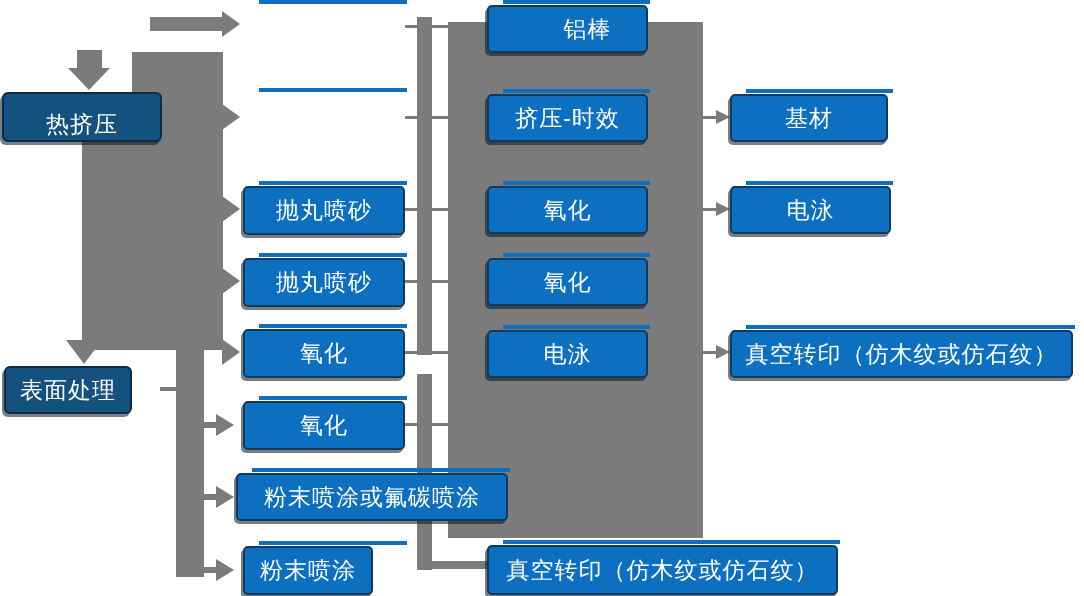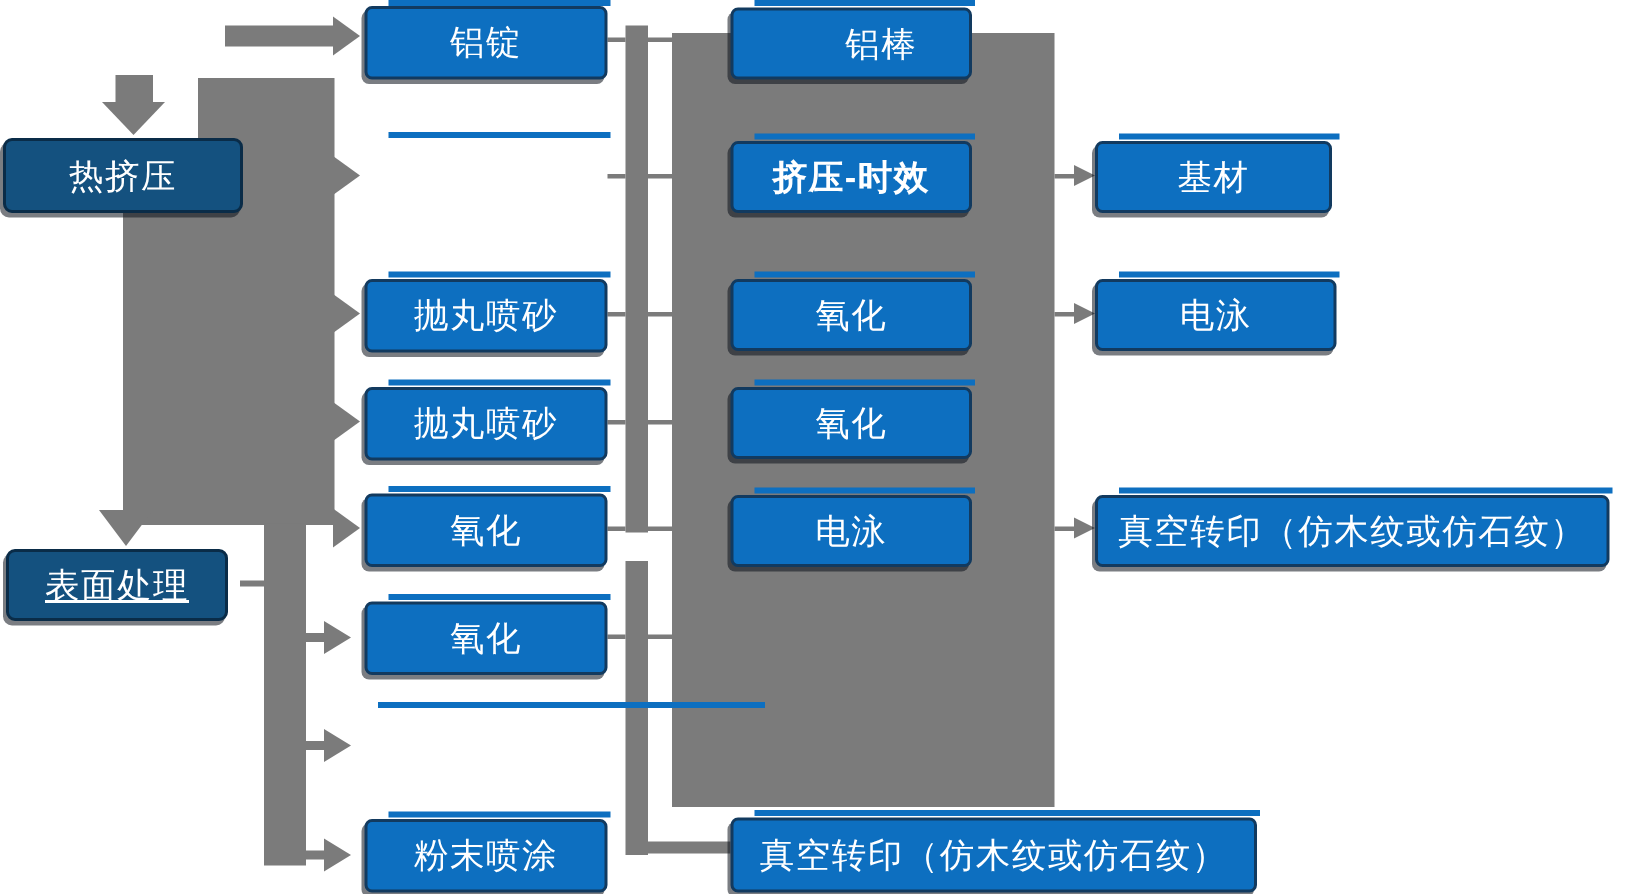--- a/index.html
+++ b/index.html
@@ -73,48 +73,48 @@
     <div class="strip" style="left: 259px; top: 541px; width: 148px; background: rgb(13, 111, 192);"></div>
     <div class="strip" style="left: 503px; top: 0px; width: 147px; background: rgb(13, 111, 192);"></div>
     <div class="strip" style="left: 503px; top: 89px; width: 147px; background: rgb(13, 111, 192);"></div>
     <div class="strip" style="left: 503px; top: 181px; width: 147px; background: rgb(13, 111, 192);"></div>
     <div class="strip" style="left: 503px; top: 253px; width: 147px; background: rgb(13, 111, 192);"></div>
     <div class="strip" style="left: 503px; top: 325px; width: 147px; background: rgb(13, 111, 192);"></div>
     <div class="strip" style="left: 503px; top: 540px; width: 337px; background: rgb(13, 111, 192);"></div>
     <div class="strip" style="left: 746px; top: 89px; width: 147px; background: rgb(13, 111, 192);"></div>
     <div class="strip" style="left: 746px; top: 181px; width: 147px; background: rgb(13, 111, 192);"></div>
     <div class="strip" style="left: 746px; top: 325px; width: 329px; background: rgb(13, 111, 192);"></div>
-    <div class="node navy" style="left: 2px; top: 92px; width: 160px; height: 50px; background: rgb(20, 81, 127); border: 2px solid rgb(10, 44, 72); box-shadow: rgba(12, 18, 28, 0.55) -2px 3px 0px;">
+    <div class="node navy" style="left: 2px; top: 92px; width: 160px; height: 50px; background: rgb(20, 81, 127); border: 2px solid rgb(10, 44, 72); box-shadow: rgba(12, 18, 28, 0.55) -2px 3px 0px; align-items: flex-end;">
       <span class="label">热挤压</span>
     </div>
-    <div class="node navy" style="left: 4px; top: 366px; width: 148px; height: 48px; background: rgb(20, 81, 127); border: 2px solid rgb(10, 44, 72); box-shadow: rgba(12, 18, 28, 0.55) -2px 3px 0px; text-decoration: underline;">
+    <div class="node navy" style="left: 4px; top: 366px; width: 128px; height: 48px; background: rgb(20, 81, 127); border: 2px solid rgb(10, 44, 72); box-shadow: rgba(12, 18, 28, 0.55) -2px 3px 0px;">
       <span class="label">表面处理</span>
-    </div>
-    <div class="node blue" style="left: 243px; top: 4px; width: 162px; height: 49px; background: rgb(13, 111, 192); border: 2px solid rgb(18, 58, 95); box-shadow: rgba(12, 18, 28, 0.55) -2px 3px 0px;">
-      <span class="label">铝锭</span>
     </div>
     <div class="node blue" style="left: 243px; top: 186px; width: 162px; height: 49px; background: rgb(13, 111, 192); border: 2px solid rgb(18, 58, 95); box-shadow: rgba(12, 18, 28, 0.55) -2px 3px 0px;">
       <span class="label">抛丸喷砂</span>
     </div>
     <div class="node blue" style="left: 243px; top: 258px; width: 162px; height: 49px; background: rgb(13, 111, 192); border: 2px solid rgb(18, 58, 95); box-shadow: rgba(12, 18, 28, 0.55) -2px 3px 0px;">
       <span class="label">抛丸喷砂</span>
     </div>
     <div class="node blue" style="left: 243px; top: 329px; width: 162px; height: 49px; background: rgb(13, 111, 192); border: 2px solid rgb(18, 58, 95); box-shadow: rgba(12, 18, 28, 0.55) -2px 3px 0px;">
       <span class="label">氧化</span>
     </div>
     <div class="node blue" style="left: 243px; top: 401px; width: 162px; height: 49px; background: rgb(13, 111, 192); border: 2px solid rgb(18, 58, 95); box-shadow: rgba(12, 18, 28, 0.55) -2px 3px 0px;">
       <span class="label">氧化</span>
     </div>
-    <div class="node blue" style="left: 243px; top: 546px; width: 162px; height: 49px; background: rgb(13, 111, 192); border: 2px solid rgb(18, 58, 95); box-shadow: rgba(12, 18, 28, 0.55) -2px 3px 0px;">
+    <div class="node blue" style="left: 236px; top: 473px; width: 272px; height: 48px; background: rgb(13, 111, 192); border: 2px solid rgb(18, 58, 95); box-shadow: rgba(12, 18, 28, 0.55) -2px 3px 0px;">
+      <span class="label">粉末喷涂或氟碳喷涂</span>
+    </div>
+    <div class="node blue" style="left: 243px; top: 546px; width: 130px; height: 49px; background: rgb(13, 111, 192); border: 2px solid rgb(18, 58, 95); box-shadow: rgba(12, 18, 28, 0.55) -2px 3px 0px;">
       <span class="label">粉末喷涂</span>
     </div>
     <div class="node blue" style="left: 487px; top: 5px; width: 161px; height: 48px; background: rgb(13, 111, 192); border: 2px solid rgb(18, 58, 95); box-shadow: rgba(12, 18, 28, 0.55) -2px 3px 0px; padding-left: 40px;">
       <span class="label">铝棒</span>
     </div>
-    <div class="node blue" style="left: 487px; top: 94px; width: 161px; height: 48px; background: rgb(13, 111, 192); border: 2px solid rgb(18, 58, 95); box-shadow: rgba(12, 18, 28, 0.55) -2px 3px 0px; font-weight: bold;">
+    <div class="node blue" style="left: 487px; top: 94px; width: 161px; height: 48px; background: rgb(13, 111, 192); border: 2px solid rgb(18, 58, 95); box-shadow: rgba(12, 18, 28, 0.55) -2px 3px 0px;">
       <span class="label">挤压-时效</span>
     </div>
     <div class="node blue" style="left: 487px; top: 186px; width: 161px; height: 48px; background: rgb(13, 111, 192); border: 2px solid rgb(18, 58, 95); box-shadow: rgba(12, 18, 28, 0.55) -2px 3px 0px;">
       <span class="label">氧化</span>
     </div>
     <div class="node blue" style="left: 487px; top: 258px; width: 161px; height: 48px; background: rgb(13, 111, 192); border: 2px solid rgb(18, 58, 95); box-shadow: rgba(12, 18, 28, 0.55) -2px 3px 0px;">
       <span class="label">氧化</span>
     </div>
     <div class="node blue" style="left: 487px; top: 330px; width: 161px; height: 48px; background: rgb(13, 111, 192); border: 2px solid rgb(18, 58, 95); box-shadow: rgba(12, 18, 28, 0.55) -2px 3px 0px;">
       <span class="label">电泳</span>

